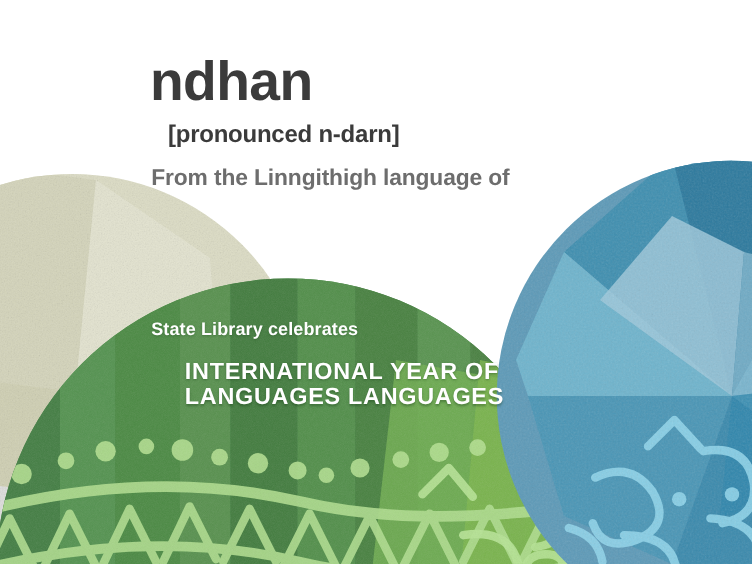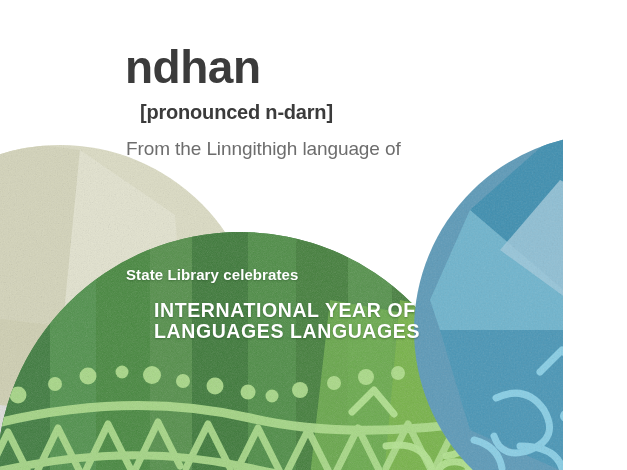--- a/index.html
+++ b/index.html
@@ -2,21 +2,21 @@
 <html><head>
 <meta charset="utf-8">
 <style>
   html, body {
     margin: 0;
     padding: 0;
     background: #ffffff;
   }
   #poster {
     position: relative;
-    width: 563px;
+    width: 627px;
     height: 470px;
     overflow: hidden;
     background: #ffffff;
     font-family: "Liberation Sans", sans-serif;
   }
 
   
   #artwork {
     position: absolute;
     inset: 0;
@@ -50,21 +50,21 @@
     font-weight: bold;
     color: #3b3b3b;
     letter-spacing: -0.2px;
   }
 
   .definition {
     position: absolute;
     left: 126px;
     top: 136px;
     font-size: 19px;
-    font-weight: normal;
+    font-weight: bold;
     color: #6d6d6d;
     line-height: 1.36;
     letter-spacing: -0.1px;
   }
   .definition .defline { display: block; }
 
   .celebrates {
     position: absolute;
     left: 126px;
     top: 266px;

